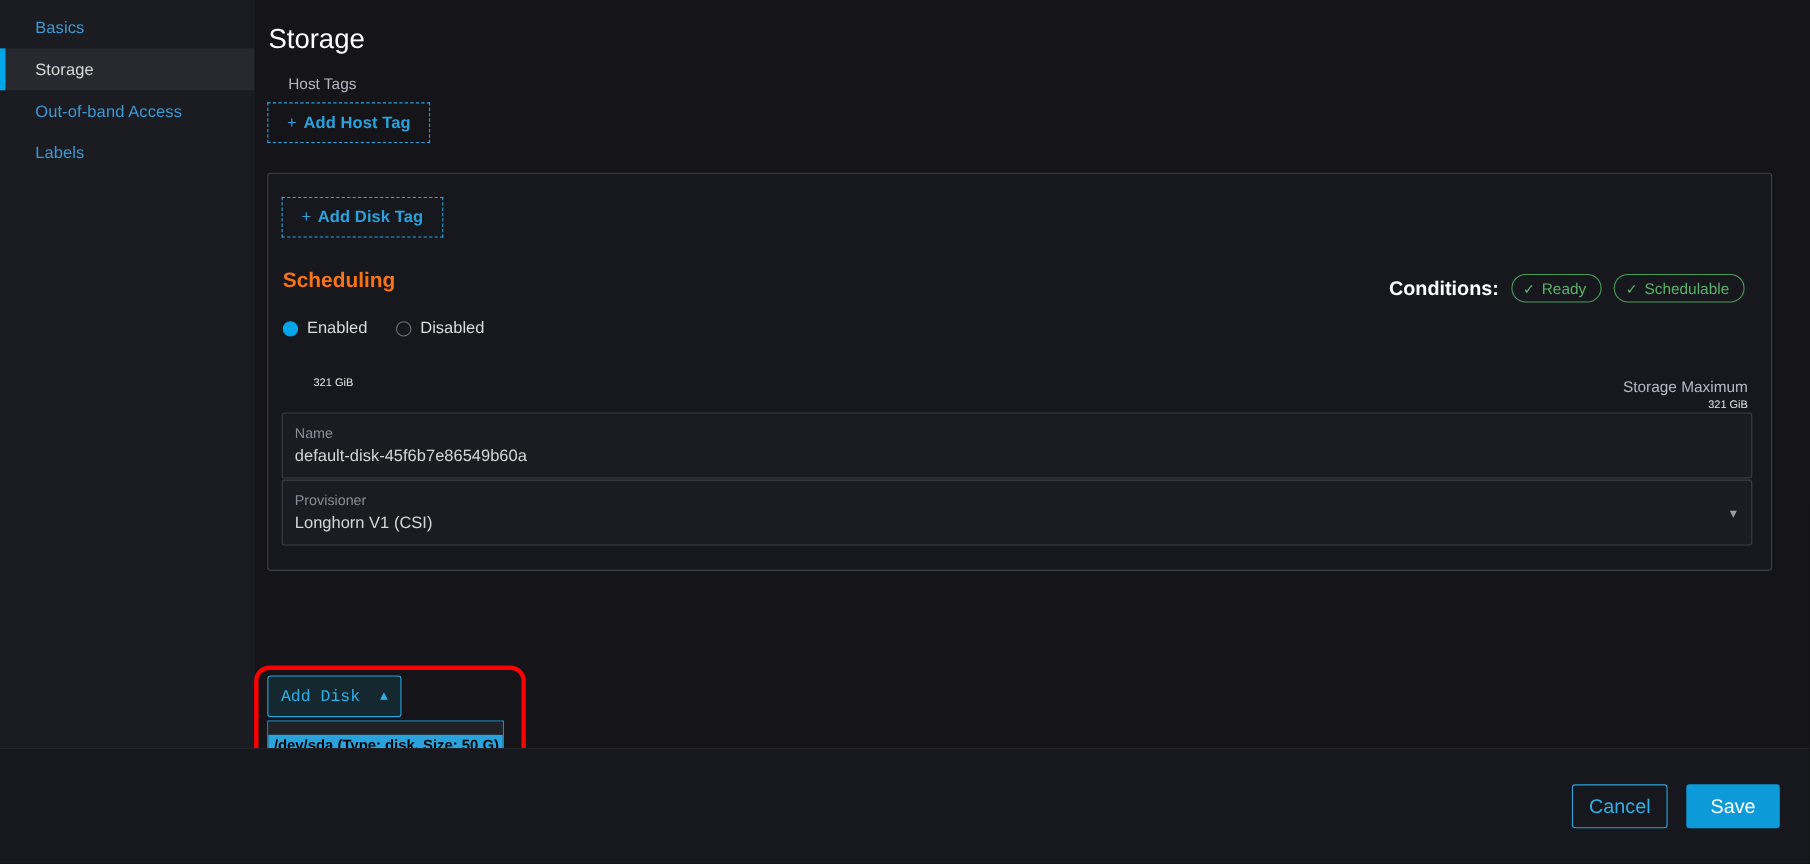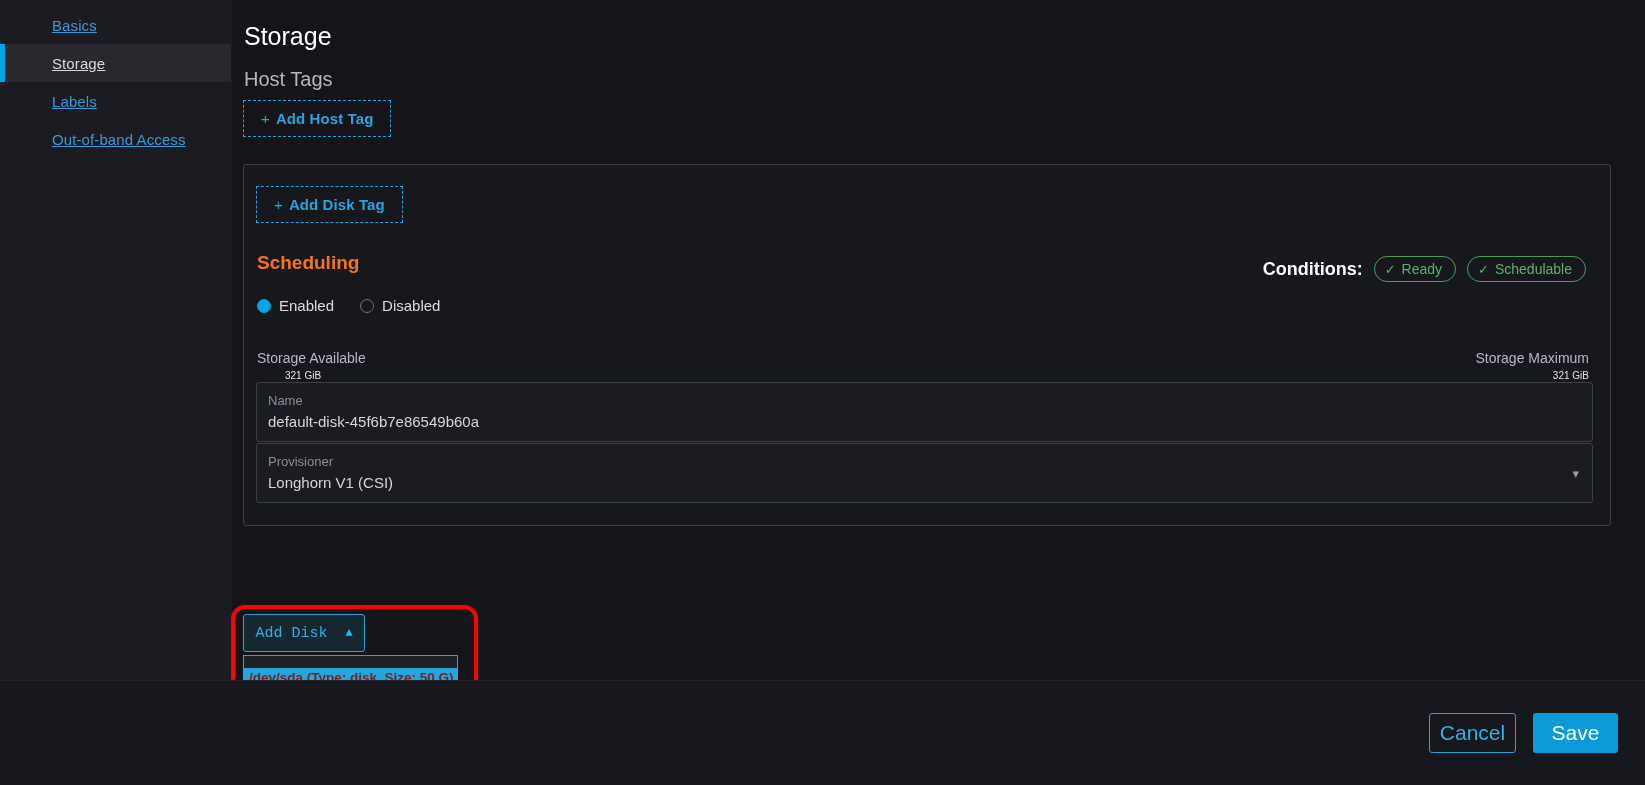--- a/index.html
+++ b/index.html
@@ -23,26 +23,25 @@
     height: 680px;
     background: #1b1c21;
     padding-top: 6px;
     border-right: 1px solid #1b1c21;
   }
   .nav-item {
     position: relative;
     height: 38px;
     display: flex;
     align-items: center;
-    padding-left: 52px;
+    padding-left: 32px;
     font-size: 15px;
     color: #3d98d3;
     cursor: pointer;
     letter-spacing: 0.1px;
-    text-decoration: underline;
   }
   .nav-item.active {
     background: #27292e;
     color: #d8d8d8;
   }
   .nav-item.active::before {
     content: "";
     position: absolute;
     left: 0; top: 0; bottom: 0;
     width: 5px;
@@ -56,24 +55,24 @@
     padding: 22px 34px 0 11px;
   }
   .page-title {
     font-size: 25px;
     color: #ffffff;
     font-weight: 400;
     margin-left: 1px;
     margin-bottom: 17px;
   }
   .field-label {
-    font-size: 20px;
+    font-size: 14px;
     color: #b6b6c2;
     margin-bottom: 9px;
-    margin-left: 1px;
+    margin-left: 19px;
   }
   .dashed-btn {
     display: inline-flex;
     align-items: center;
     justify-content: center;
     border: 1px dashed #2aa3dd;
     color: #2aa3dd;
     background: transparent;
     font-size: 15px;
     font-weight: 600;
@@ -241,21 +240,21 @@
   .dd-blank { height: 12px; background: #202127; }
   .dd-item {
     font-size: 13.5px;
     font-weight: bold;
     color: #ffffff;
     padding: 2px 4px 3px 5px;
     white-space: nowrap;
     cursor: pointer;
     font-family: "Liberation Sans", sans-serif;
   }
-  .dd-item.selected { background: #2aa3dd; color: #7f1d1d; }
+  .dd-item.selected { background: #2aa3dd; color: #000000; }
 
   .highlight-box {
     position: absolute;
     left: 231px;
     top: 605px;
     width: 247px;
     height: 133px;
     border: 4px solid #ff0000;
     border-radius: 14px;
     pointer-events: none;
@@ -268,21 +267,21 @@
     height: 105px;
     background: #17181d;
     border-top: 1px solid #232429;
     display: flex;
     align-items: center;
     justify-content: flex-end;
     padding-right: 27px;
     gap: 17px;
   }
   .btn {
-    font-size: 21px;
+    font-size: 18px;
     font-family: "Liberation Sans", sans-serif;
     border-radius: 3px;
     cursor: pointer;
     display: inline-flex;
     align-items: center;
     justify-content: center;
   }
   .btn-cancel {
     width: 87px; height: 40px;
     border: 1px solid #2aa3dd;
@@ -302,24 +301,24 @@
 <div class="app">
 
   <nav class="sidebar">
     <div class="nav-item">
       <span>Basics</span>
     </div>
     <div class="nav-item active">
       <span>Storage</span>
     </div>
     <div class="nav-item">
+      <span>Out-of-band Access</span>
+    </div>
+    <div class="nav-item">
       <span>Labels</span>
-    </div>
-    <div class="nav-item">
-      <span>Out-of-band Access</span>
     </div>
   </nav>
 
   <section class="main">
 
     <h1 class="page-title">Storage</h1>
 
     <div class="field-label">Host Tags</div>
     <button class="dashed-btn">
       <span class="plus">+</span>
@@ -356,21 +355,20 @@
             <span>Enabled</span>
           </label>
           <label class="radio">
             <span class="dot"></span>
             <span>Disabled</span>
           </label>
         </div>
 
         <div class="stats">
           <div class="stat">
-            <div class="stat-label">Storage Available</div>
             <div class="stat-value">321 GiB</div>
           </div>
           <div class="stat right">
             <div class="stat-label">Storage Maximum</div>
             <div class="stat-value">321 GiB</div>
           </div>
         </div>
 
         <div class="input-box">
           <div class="input-label">Name</div>

